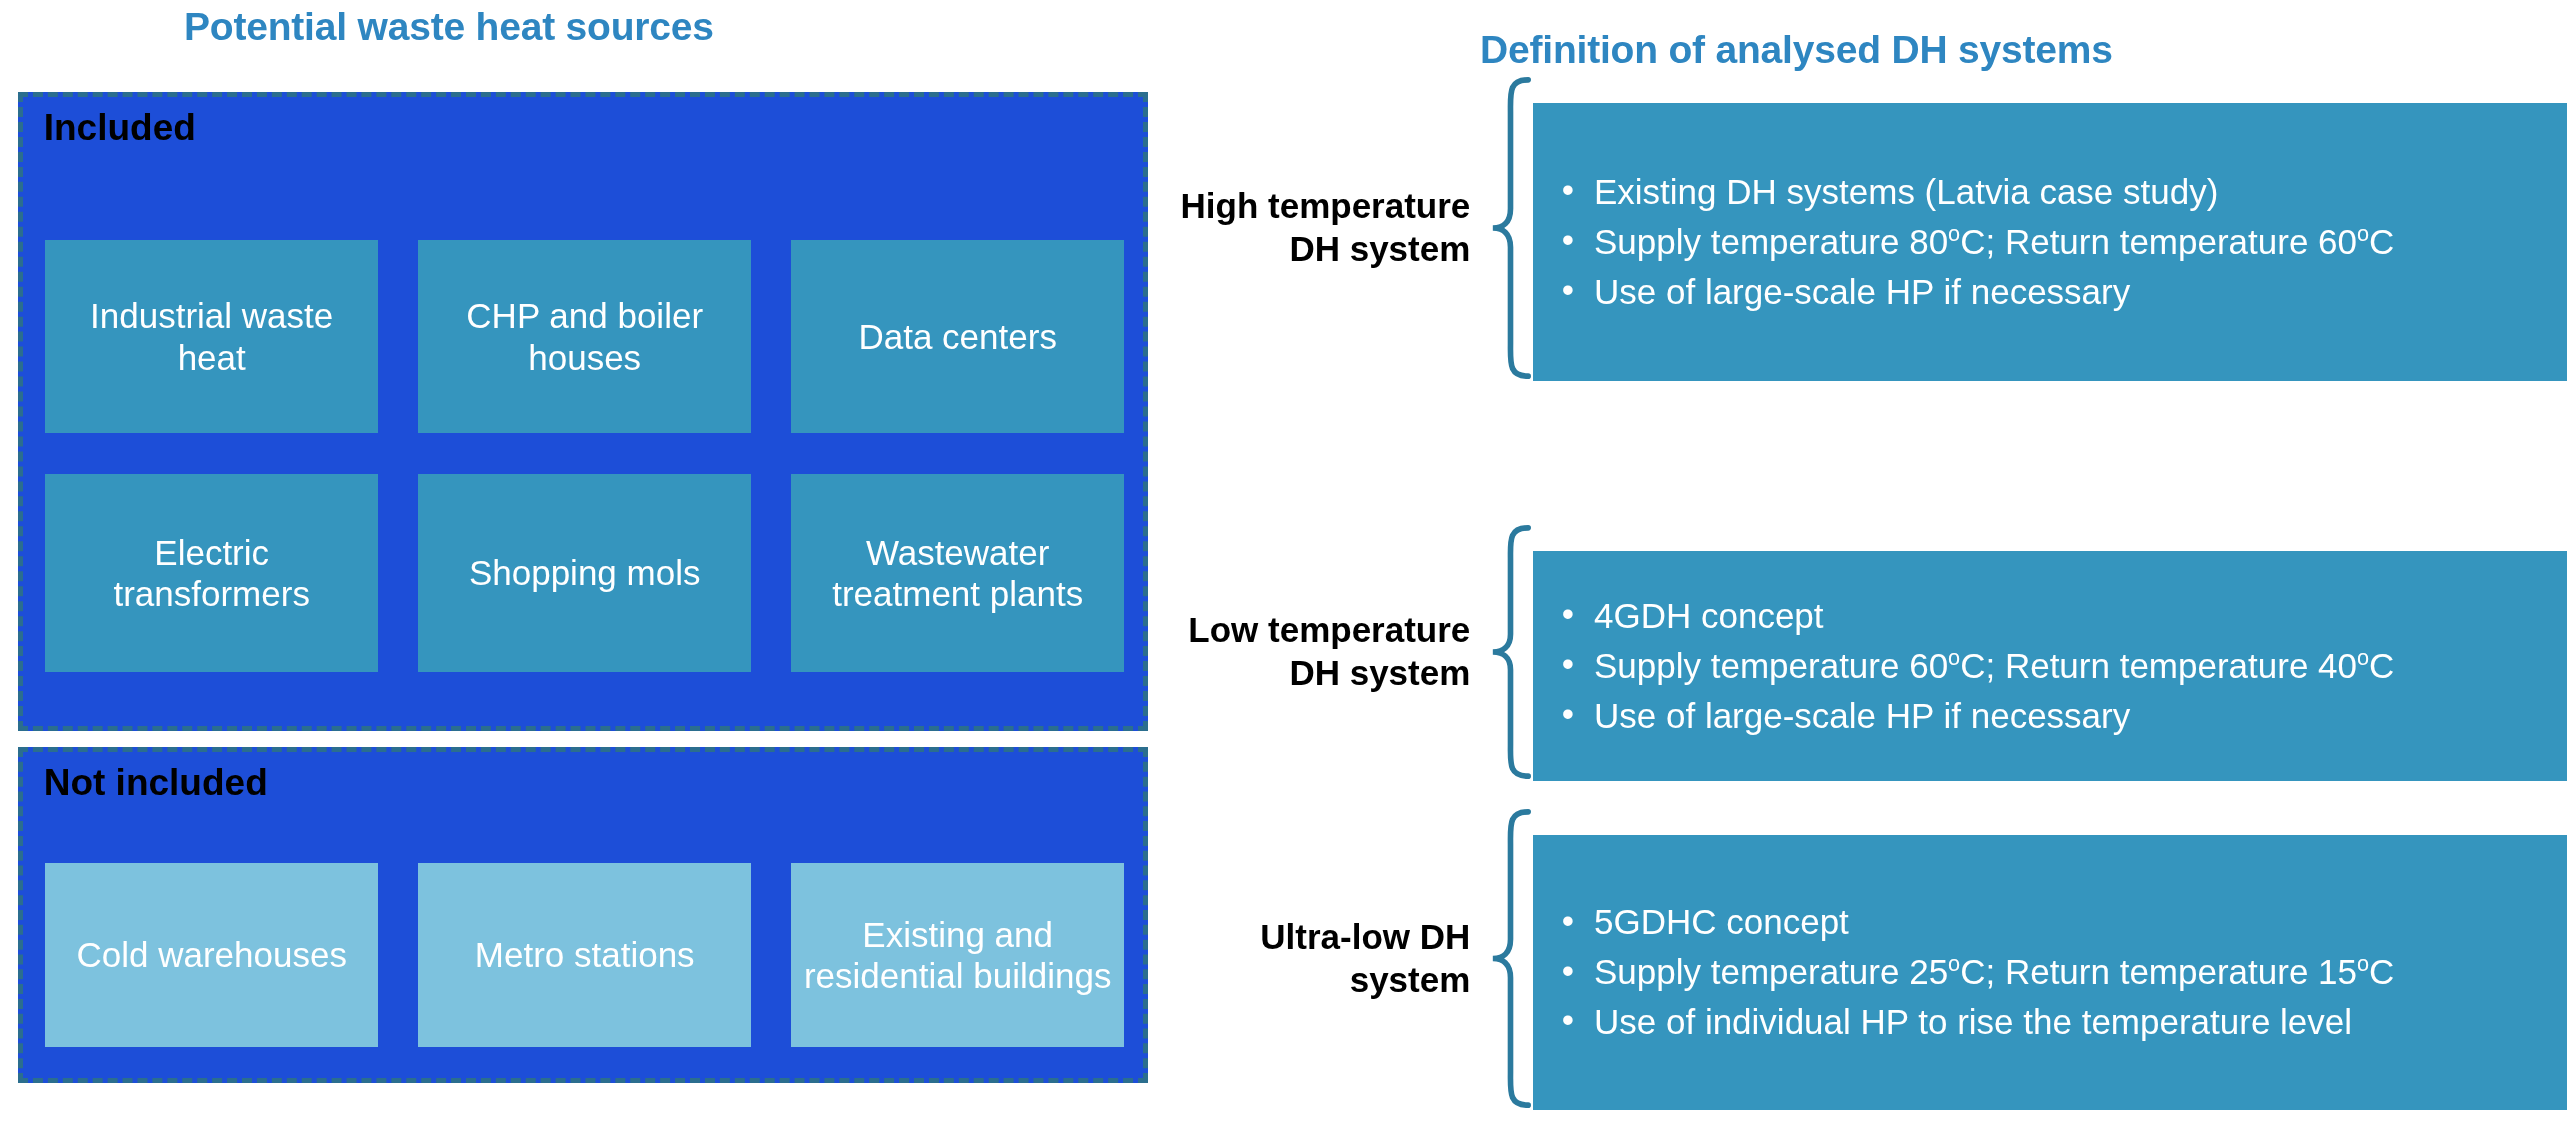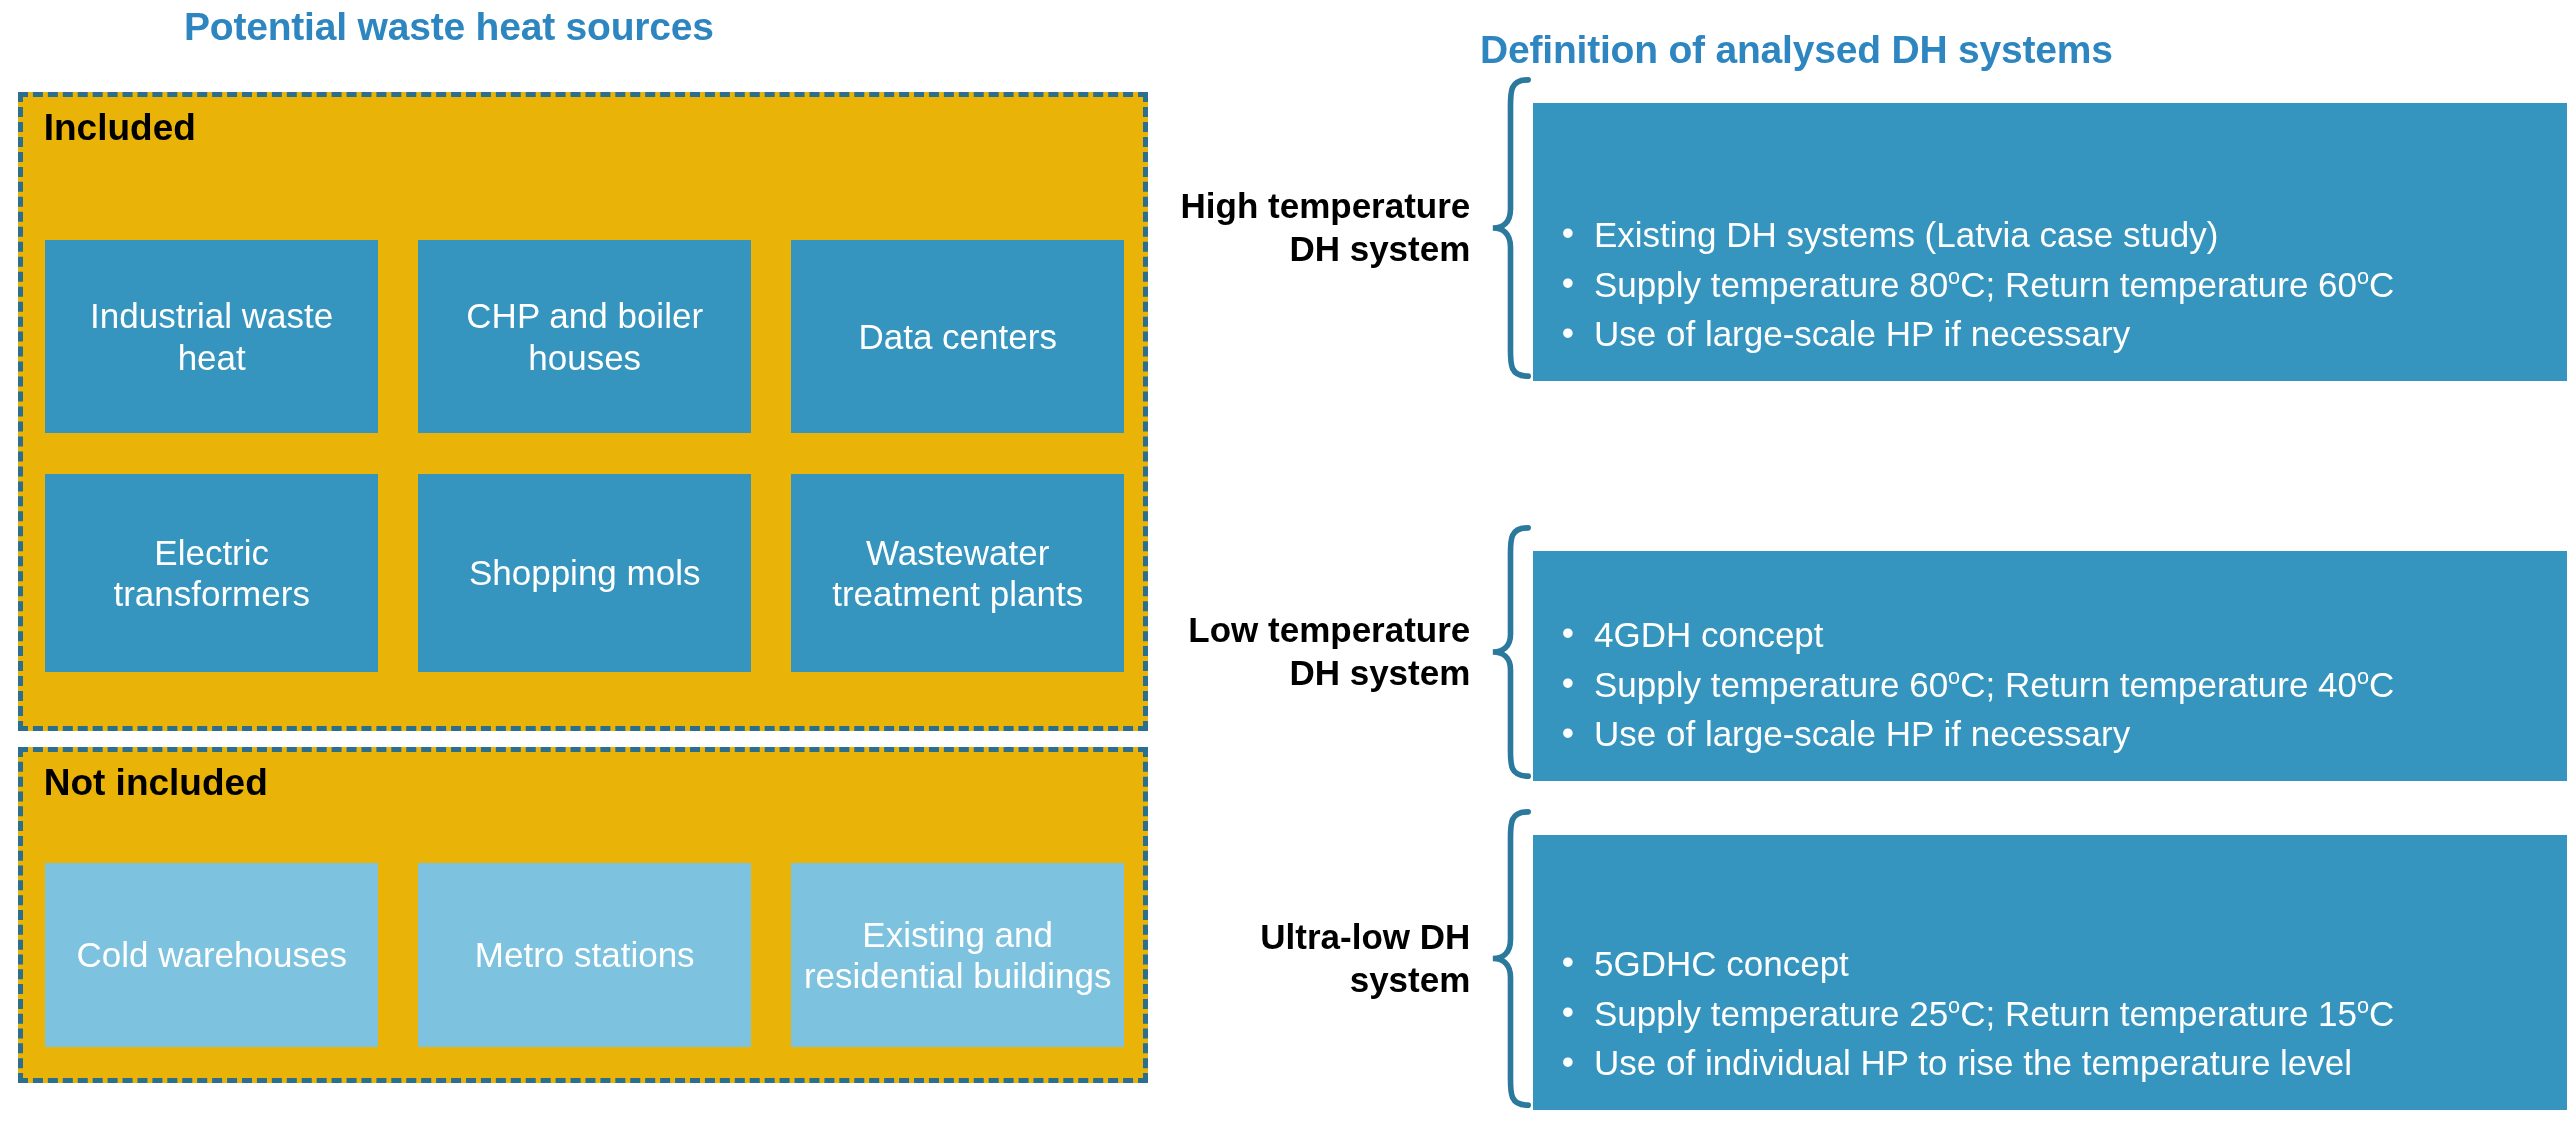--- a/index.html
+++ b/index.html
@@ -21,21 +21,21 @@
     letter-spacing: -0.2px;
     white-space: nowrap;
   }
   #left-title  { left: 184px; top: 4.8px; }
   #right-title { left: 1480px; top: 28px; }
 
   
   .dashed-group {
     position: absolute;
     border: 5.6px dashed #2B6E8E;
-    background: #eab308;
+    background: #1d4ed8;
   }
   #group-included     { left: 17.7px; top: 92px;  width: 1130px; height: 639px; }
   #group-not-included { left: 17.7px; top: 747px;  width: 1130px; height: 336px; }
 
   .group-label {
     position: absolute;
     left: 21px;
     top: 9.7px;
     color: #000000;
     font-weight: bold;
@@ -95,21 +95,21 @@
   }
   .brace svg { width: 100%; height: 100%; display: block; }
 
   .sys-box {
     flex: 1 1 auto;
     align-self: stretch;
     background: #3595BE;
     padding: 17.7px 27px 17.7px 24px;
     display: flex;
     flex-direction: column;
-    justify-content: flex-end;
+    justify-content: center;
     margin-top: 28px;
   }
   .bullet-list { list-style: none; }
   .bullet-item {
     position: relative;
     color: #ffffff;
     font-size: 35px;
     line-height: 1.22;
     padding-left: 37px;
     margin: 7.2px 0;

